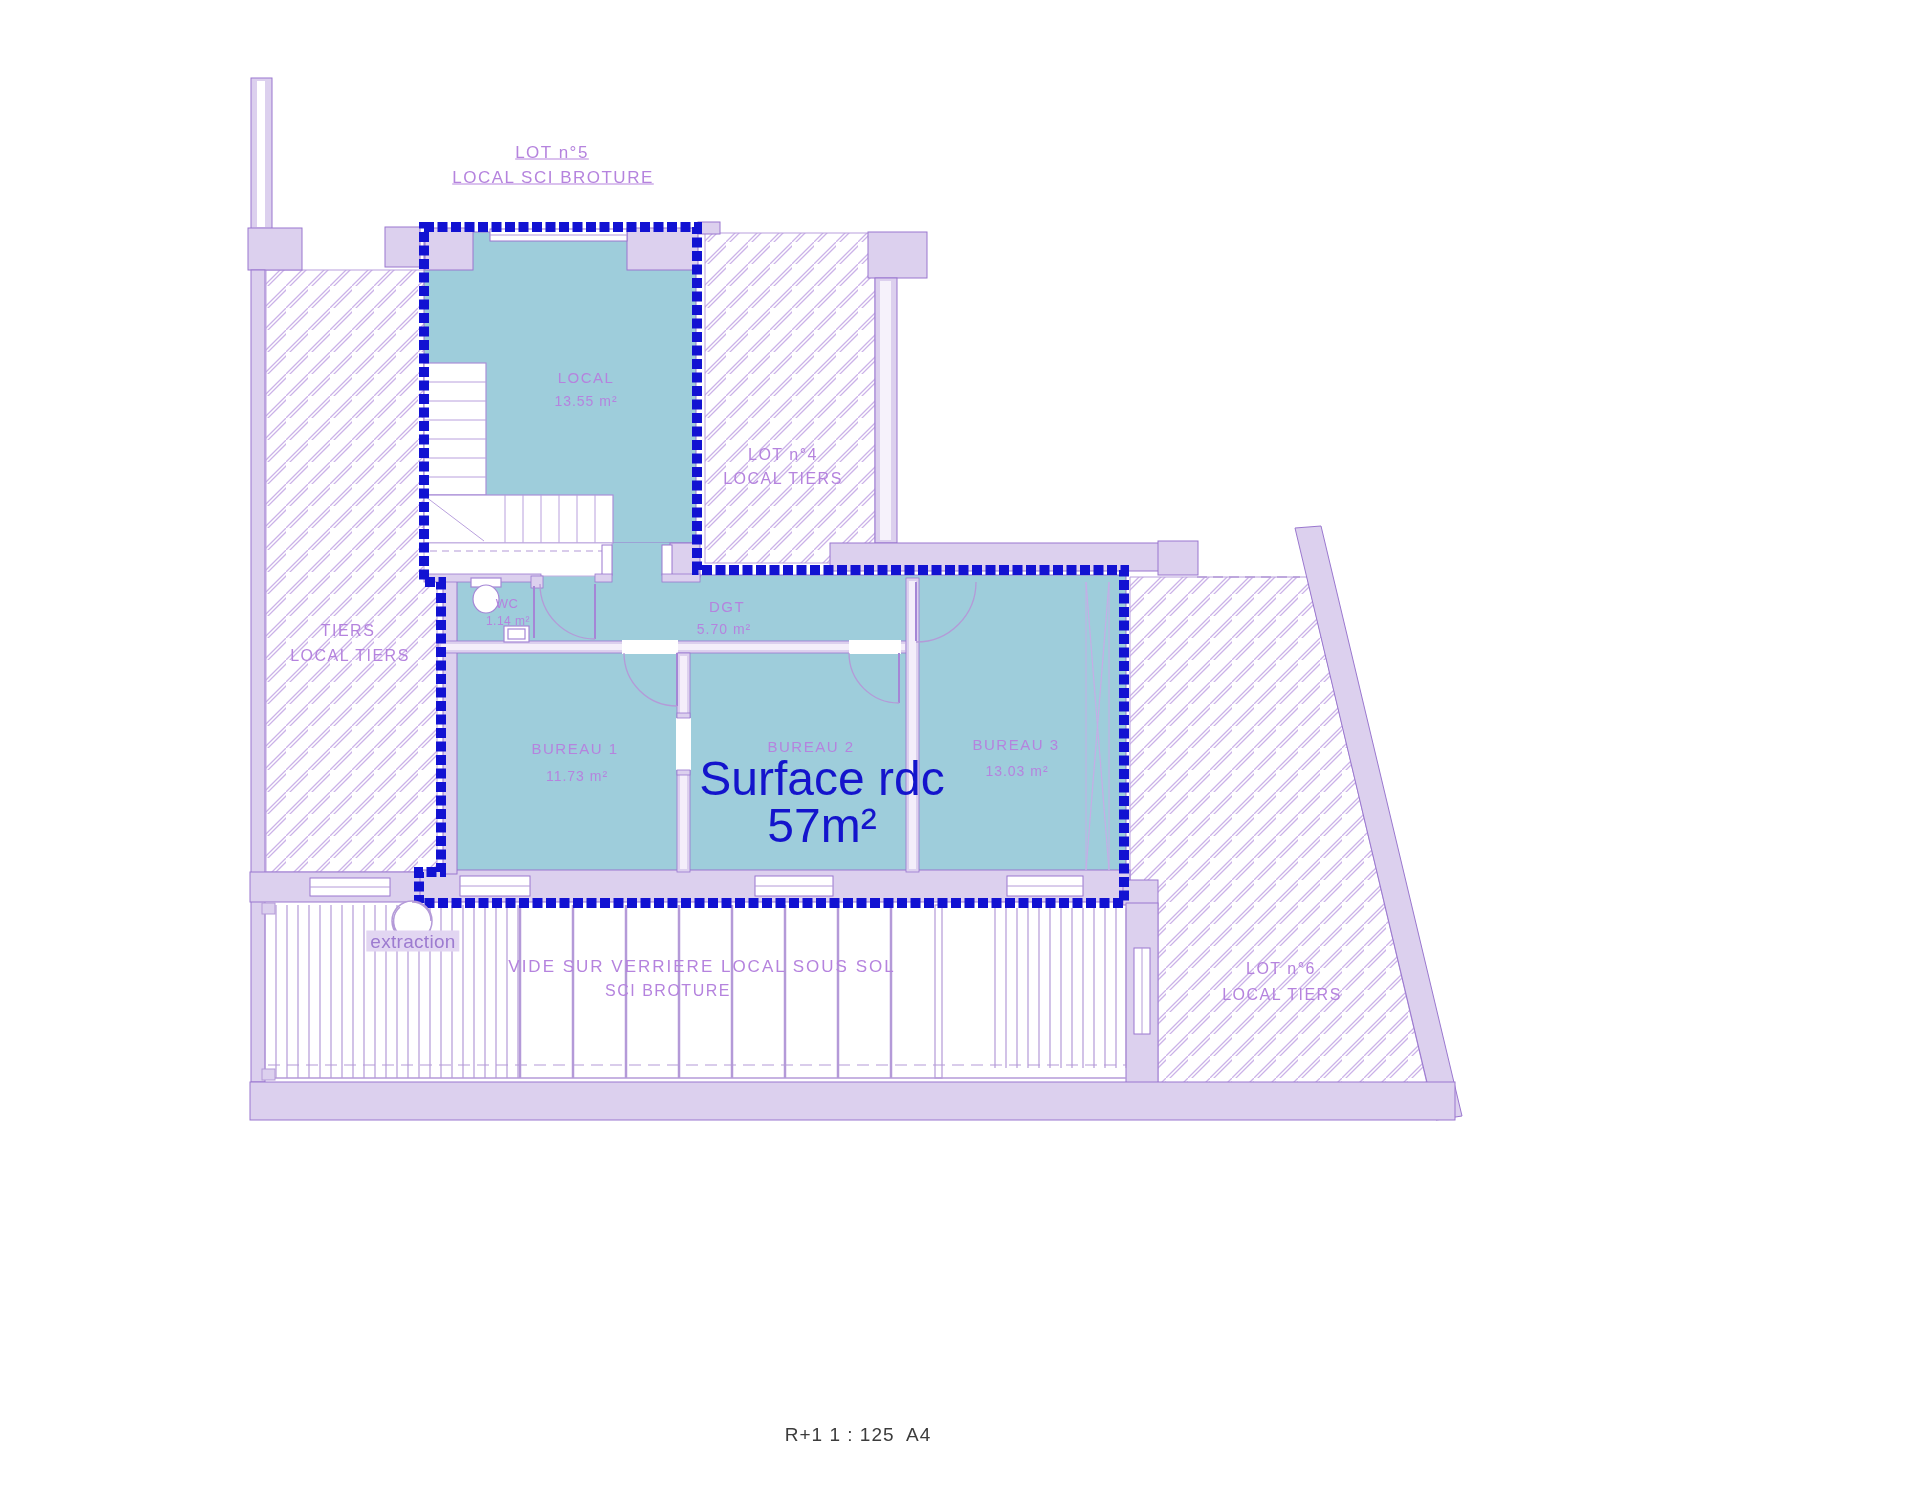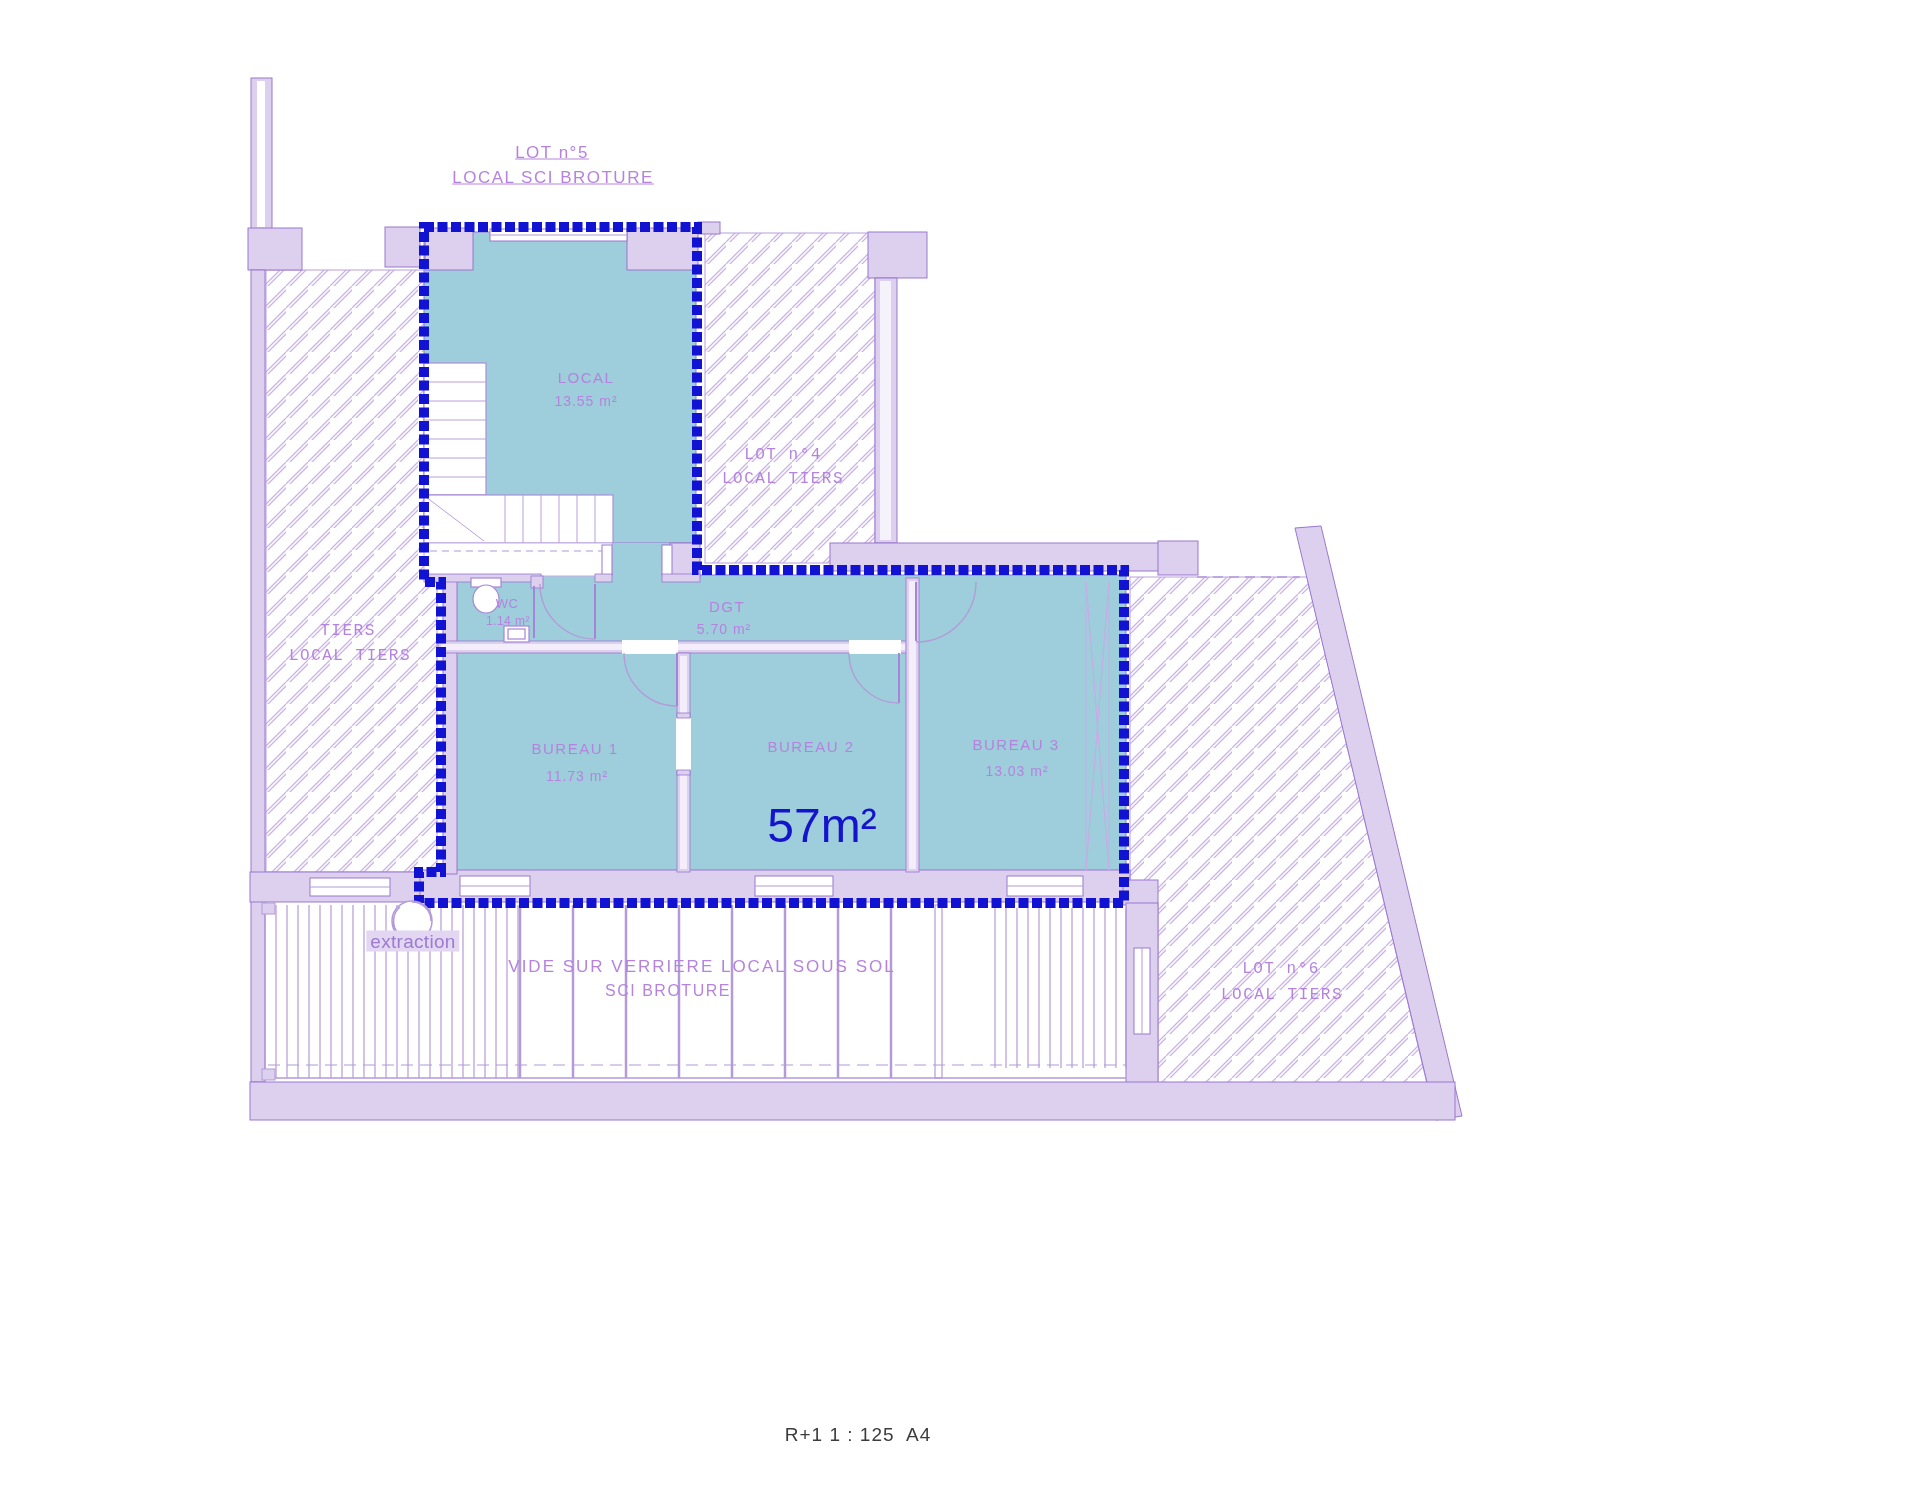--- a/index.html
+++ b/index.html
@@ -2,21 +2,21 @@
 <html><head>
 <meta charset="utf-8">
 <style>
   html,body{margin:0;padding:0;background:#ffffff;}
   .canvas{position:relative;width:1920px;height:1501px;background:#ffffff;overflow:hidden;
           font-family:"Liberation Sans",sans-serif;}
   svg{position:absolute;left:0;top:0;}
   .lbl{position:absolute;transform:translate(-50%,-50%);white-space:nowrap;text-align:center;
        color:#b583de;letter-spacing:1.5px;line-height:1;}
   .lot-title{font-size:17px;text-decoration:underline;}
-  .lot-name{font-size:16px;font-family:Liberation Mono, monospace;}
+  .lot-name{font-size:16px;}
   .room-name{font-size:15px;}
   .room-area{font-size:14px;letter-spacing:1px;}
   .small-name{font-size:13px;letter-spacing:.5px;}
   .small-area{font-size:12px;letter-spacing:.5px;}
   .surface-note{font-size:48px;color:#1414cc;letter-spacing:0;}
   .vide1{font-size:17px;letter-spacing:2px;}
   .vide2{font-size:16px;letter-spacing:1.5px;}
   .extraction{font-size:19px;letter-spacing:.3px;color:#9d7bd0;background:#e2d6f2;
               padding:1px 4px;}
   .caption{font-size:19px;color:#3c3c3c;letter-spacing:1px;white-space:pre;}
@@ -256,20 +256,21 @@
 <div class="lbl room-area" style="left:724px;top:629px;">5.70 m²</div>
 
 <div class="lbl room-name" style="left:575px;top:748px;">BUREAU 1</div>
 <div class="lbl room-area" style="left:577px;top:776px;">11.73 m²</div>
 
 <div class="lbl room-name" style="left:811px;top:746px;">BUREAU 2</div>
 
 <div class="lbl room-name" style="left:1016px;top:744px;">BUREAU 3</div>
 <div class="lbl room-area" style="left:1017px;top:771px;">13.03 m²</div>
 
+<div class="lbl surface-note" style="left:822px;top:779px;">Surface rdc</div>
 <div class="lbl surface-note" style="left:822px;top:826px;">57m²</div>
 
 <div class="lbl vide1" style="left:702px;top:966px;">VIDE SUR VERRIERE LOCAL SOUS SOL</div>
 <div class="lbl vide2" style="left:668px;top:991px;">SCI BROTURE</div>
 
 <div class="lbl extraction" style="left:413px;top:941px;">extraction</div>
 
 <div class="lbl caption" style="left:858px;top:1434px;">R+1 1 : 125  A4</div>
 
 </div>

